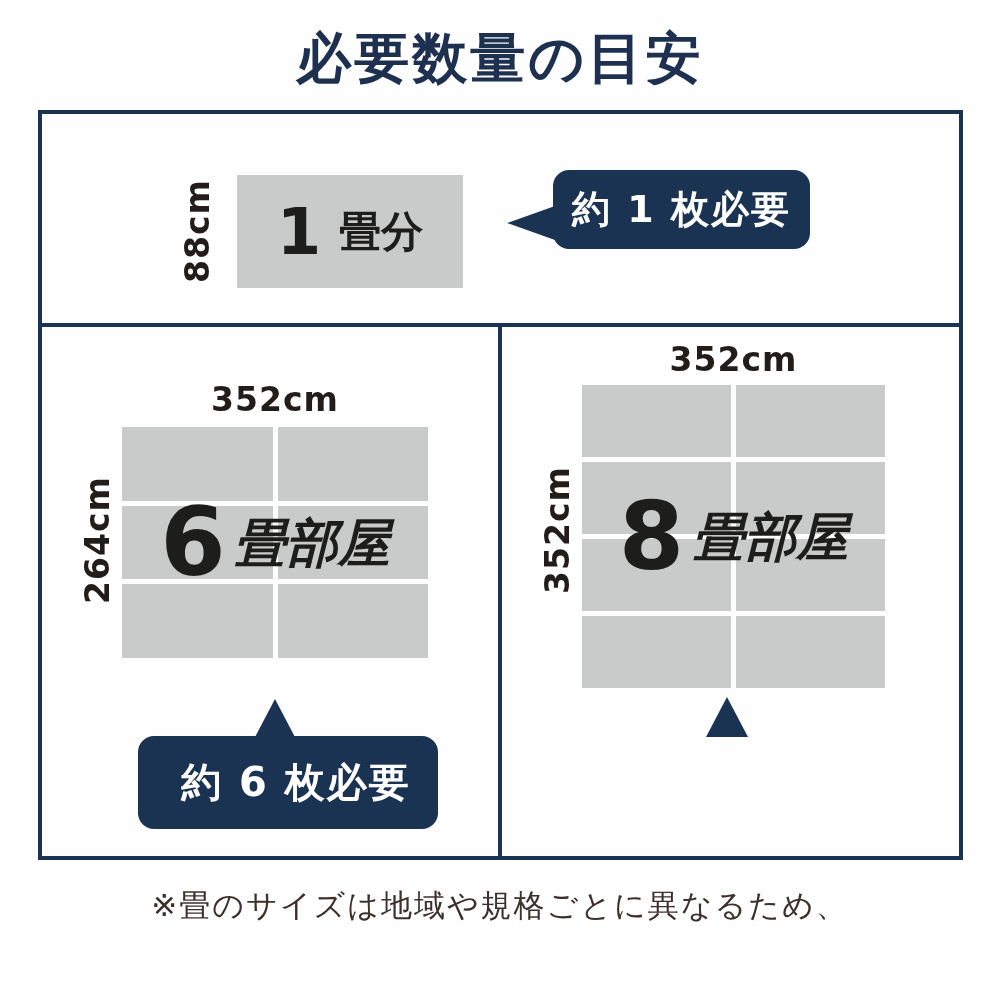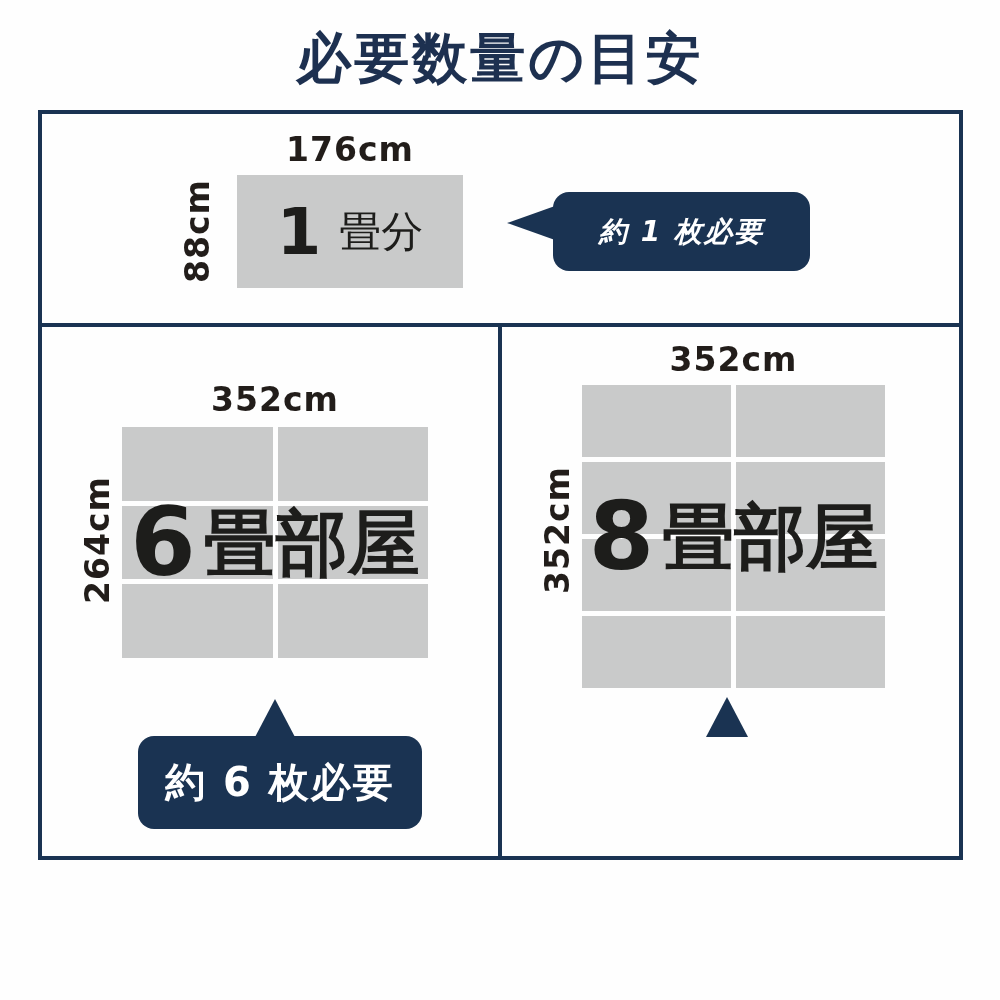--- a/index.html
+++ b/index.html
@@ -25,31 +25,31 @@
   .dim-label.v { width:140px; height:34px; transform:rotate(-90deg); }
 
   
   .tatami-one {
     position:absolute; left:237px; top:175px; width:226px; height:113px;
     background:#c9caca; display:flex; flex-direction:column;
     align-items:center; justify-content:center; color:#1d1d1b;
   }
   .one-main { display:flex; align-items:center; line-height:1; }
   .one-num    { font-size:64px; font-weight:bold; margin-right:6px; }
-  .one-suffix { font-size:42px; font-weight:normal;margin-left:12px; }
+  .one-suffix { font-size:42px; font-weight:bold;margin-left:12px; }
   .one-note   { font-size:26px; font-weight:600; margin-top:6px; letter-spacing:-1px; }
 
   
   .bubble {
     position:absolute; background:#1a3352; border-radius:16px; color:#ffffff;
     font-weight:bold; display:flex; align-items:center; justify-content:center;
     letter-spacing:2px;
   }
-  .bubble-1 { left:553px; top:192px; width:257px; height:79px; font-size:28px;font-style:italic; }
-  .bubble-6 { left:138px; top:736px; width:284px; height:93px; font-size:40px; }
+  .bubble-1 { left:553px; top:170px; width:257px; height:79px; font-size:38px; }
+  .bubble-6 { left:138px; top:736px; width:284px; height:93px; font-size:40px;padding-left:16px; }
   .bubble-8 { left:590px; top:735px; width:285px; height:95px; font-size:40px; }
   .tail-left {
     position:absolute; left:507px; top:206px; width:0; height:0;
     border-top:17px solid transparent; border-bottom:17px solid transparent;
     border-right:48px solid #1a3352;
   }
   .tail-up { position:absolute; width:0; height:0;
     border-left:21px solid transparent; border-right:21px solid transparent;
     border-bottom:40px solid #1a3352;
   }
@@ -61,42 +61,41 @@
   .grid-6 { left:122px; top:427px; width:306px; height:231px; grid-template-rows:repeat(3,1fr); }
   .grid-8 { left:582px; top:385px; width:303px; height:303px; grid-template-rows:repeat(4,1fr); }
   .cell { background:#c9caca; }
   .room-label {
     position:absolute; display:flex; align-items:center; justify-content:center;
     color:#1d1d1b; line-height:1;
   }
   .room-label.l6 { left:122px; top:427px; width:306px; height:231px; }
   .room-label.l8 { left:582px; top:385px; width:303px; height:303px; }
   .room-num    { font-size:94px; font-weight:bold; margin-right:8px; }
-  .room-suffix { font-size:72px; font-weight:bold; }
+  .room-suffix { font-size:52px; font-weight:bold;font-style:italic; }
 
   
   .footnote {
     position:absolute; left:0; width:100%; text-align:center;
     font-size:31px; font-weight:500; color:#3b302c; letter-spacing:2px;
   }
   .fn1 { top:885px; }
   .fn2 { top:932px; }
 </style>
 </head>
 <body>
 
 <div class="canvas">
 
   <div class="title">必要数量の目安</div>
 
   <div class="outer-box"></div>
   <div class="divider-h"></div>
   <div class="divider-v"></div>
 
-  <div class="dim-label" style="left:237px; top:133px; width:226px;">176cm</div>
   <div class="dim-label v" style="left:128px; top:214px;">88cm</div>
 
   <div class="tatami-one">
     <div class="one-main">
       <span class="one-num">1</span>
       <span class="one-suffix">畳分</span>
     </div>
   </div>
 
   <div class="tail-left"></div>
@@ -134,14 +133,15 @@
       <div class="cell"></div>
       <div class="cell"></div>
     </div>
   <div class="room-label l8">
     <span class="room-num">8</span>
     <span class="room-suffix">畳部屋</span>
   </div>
 
   <div class="tail-up t8"></div>
 
+  <div class="footnote fn1">※畳のサイズは地域や規格ごとに異なるため、</div>
 
 </div>
 
 </body></html>

